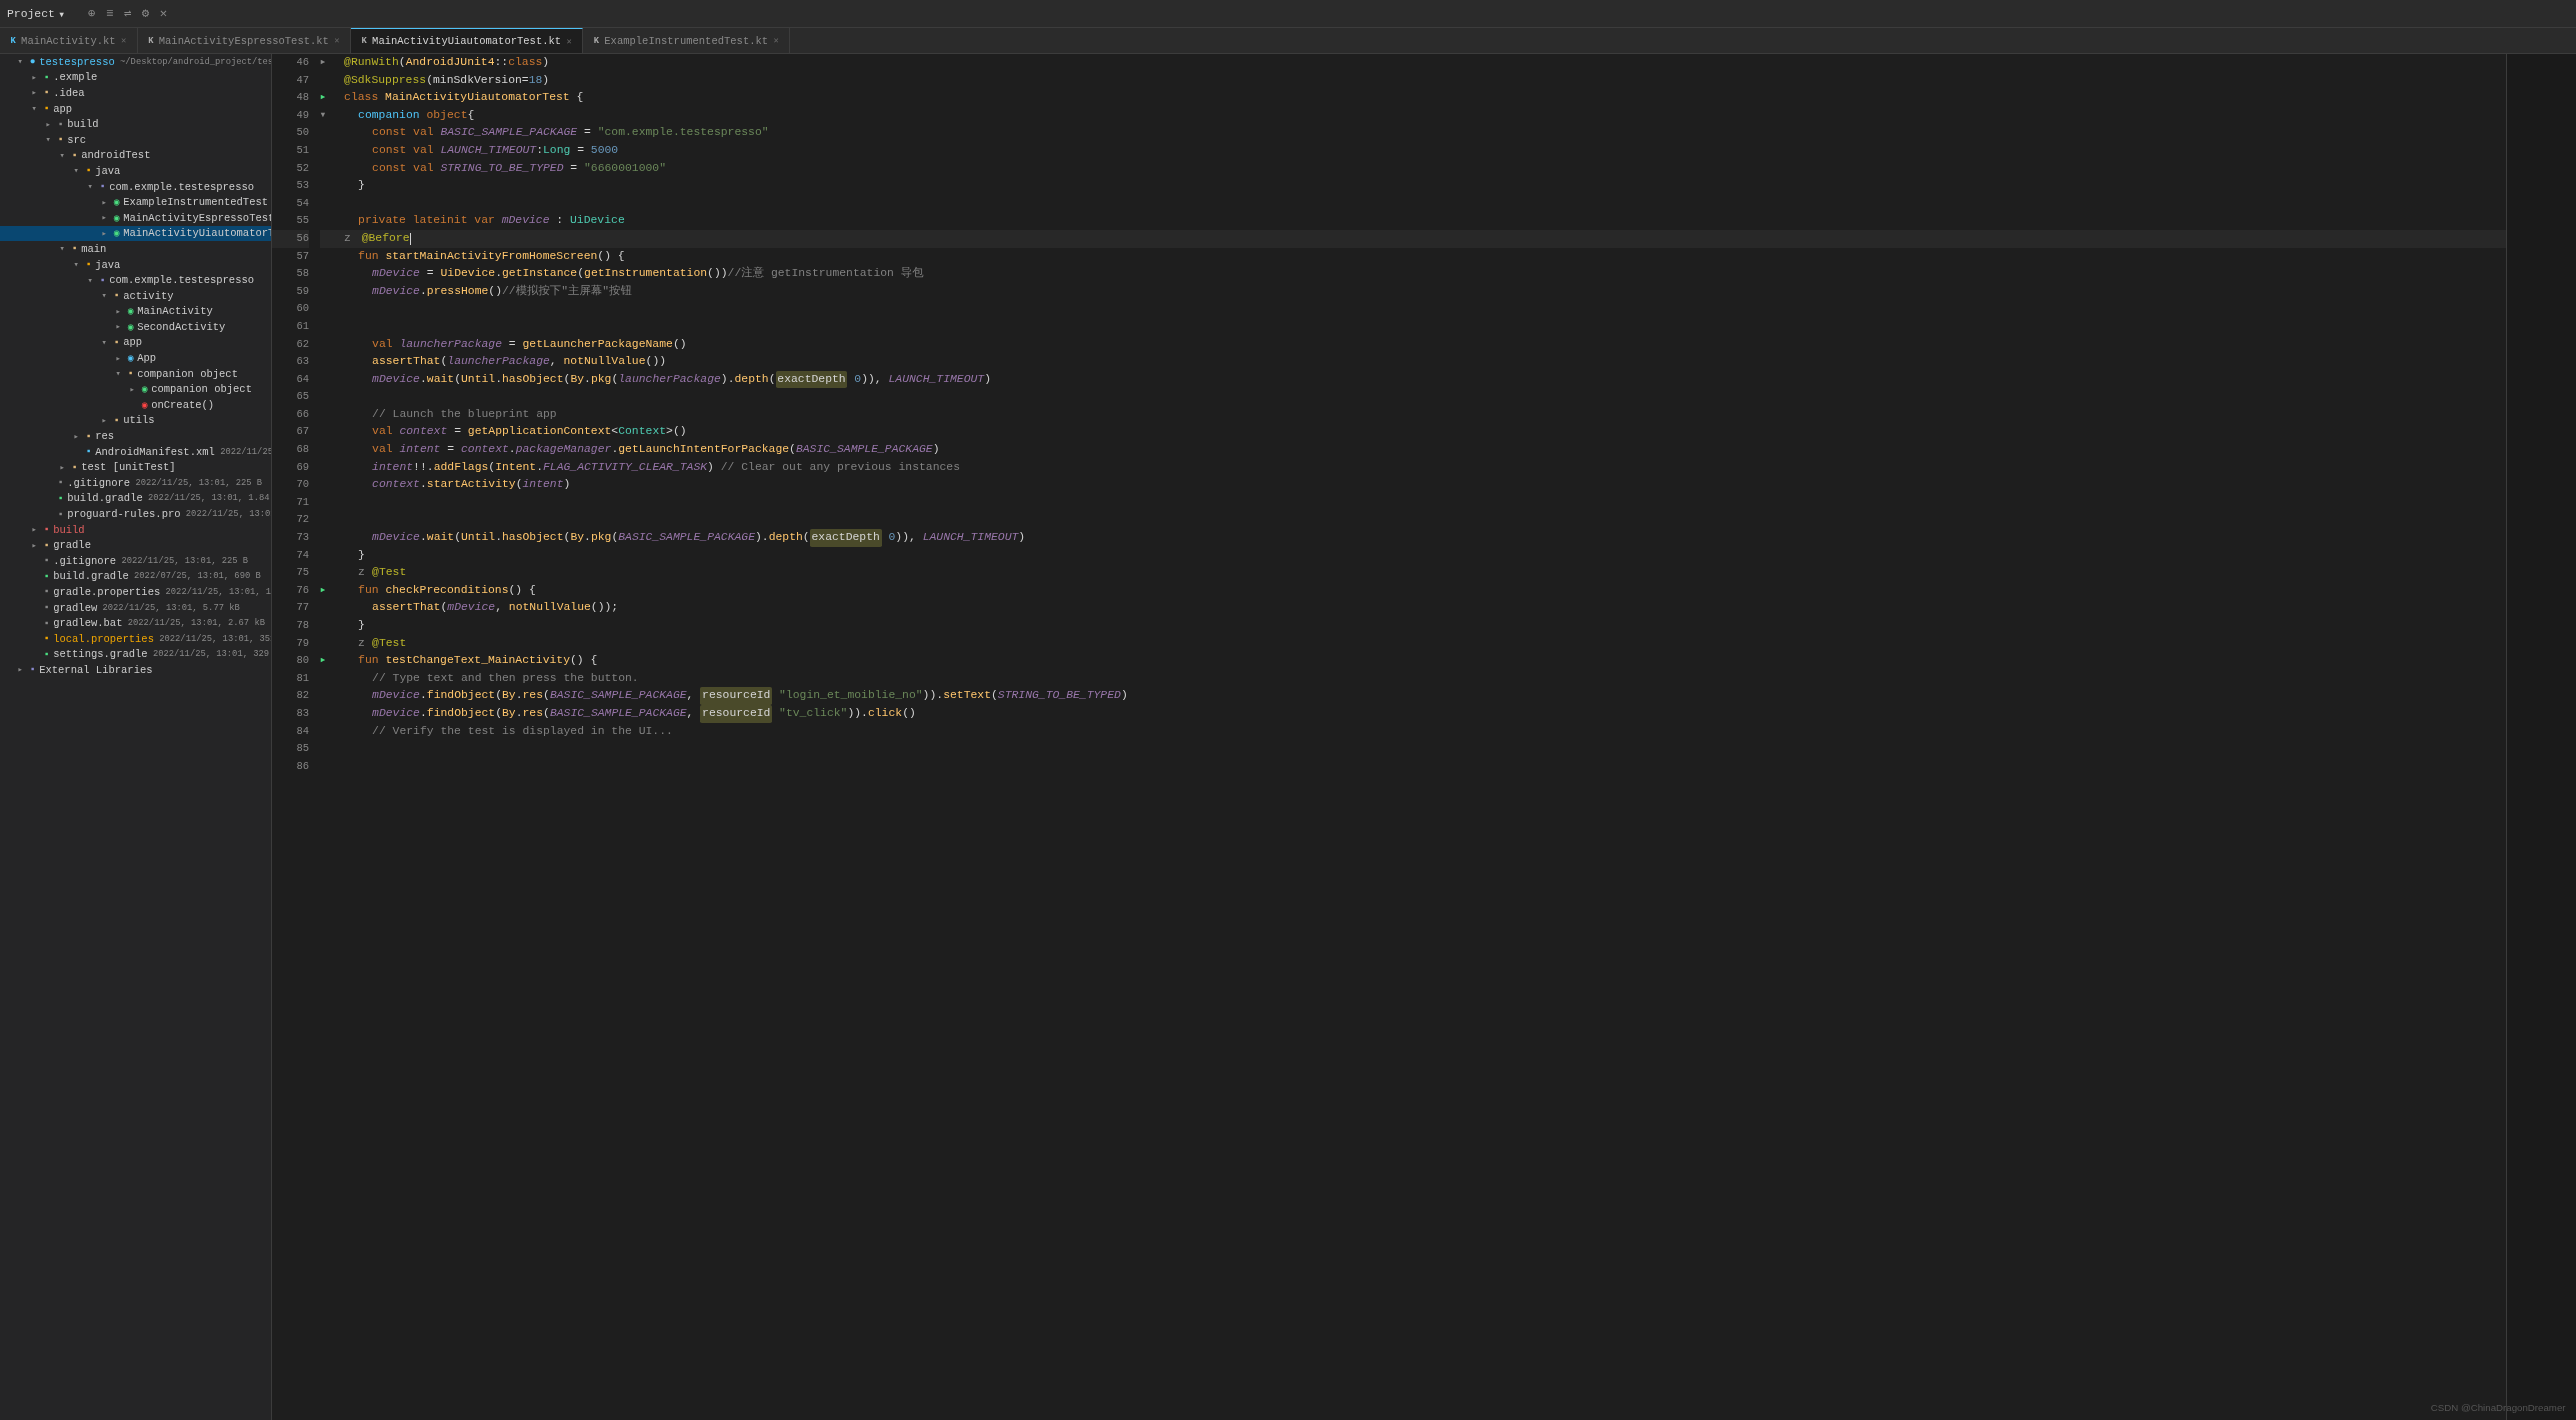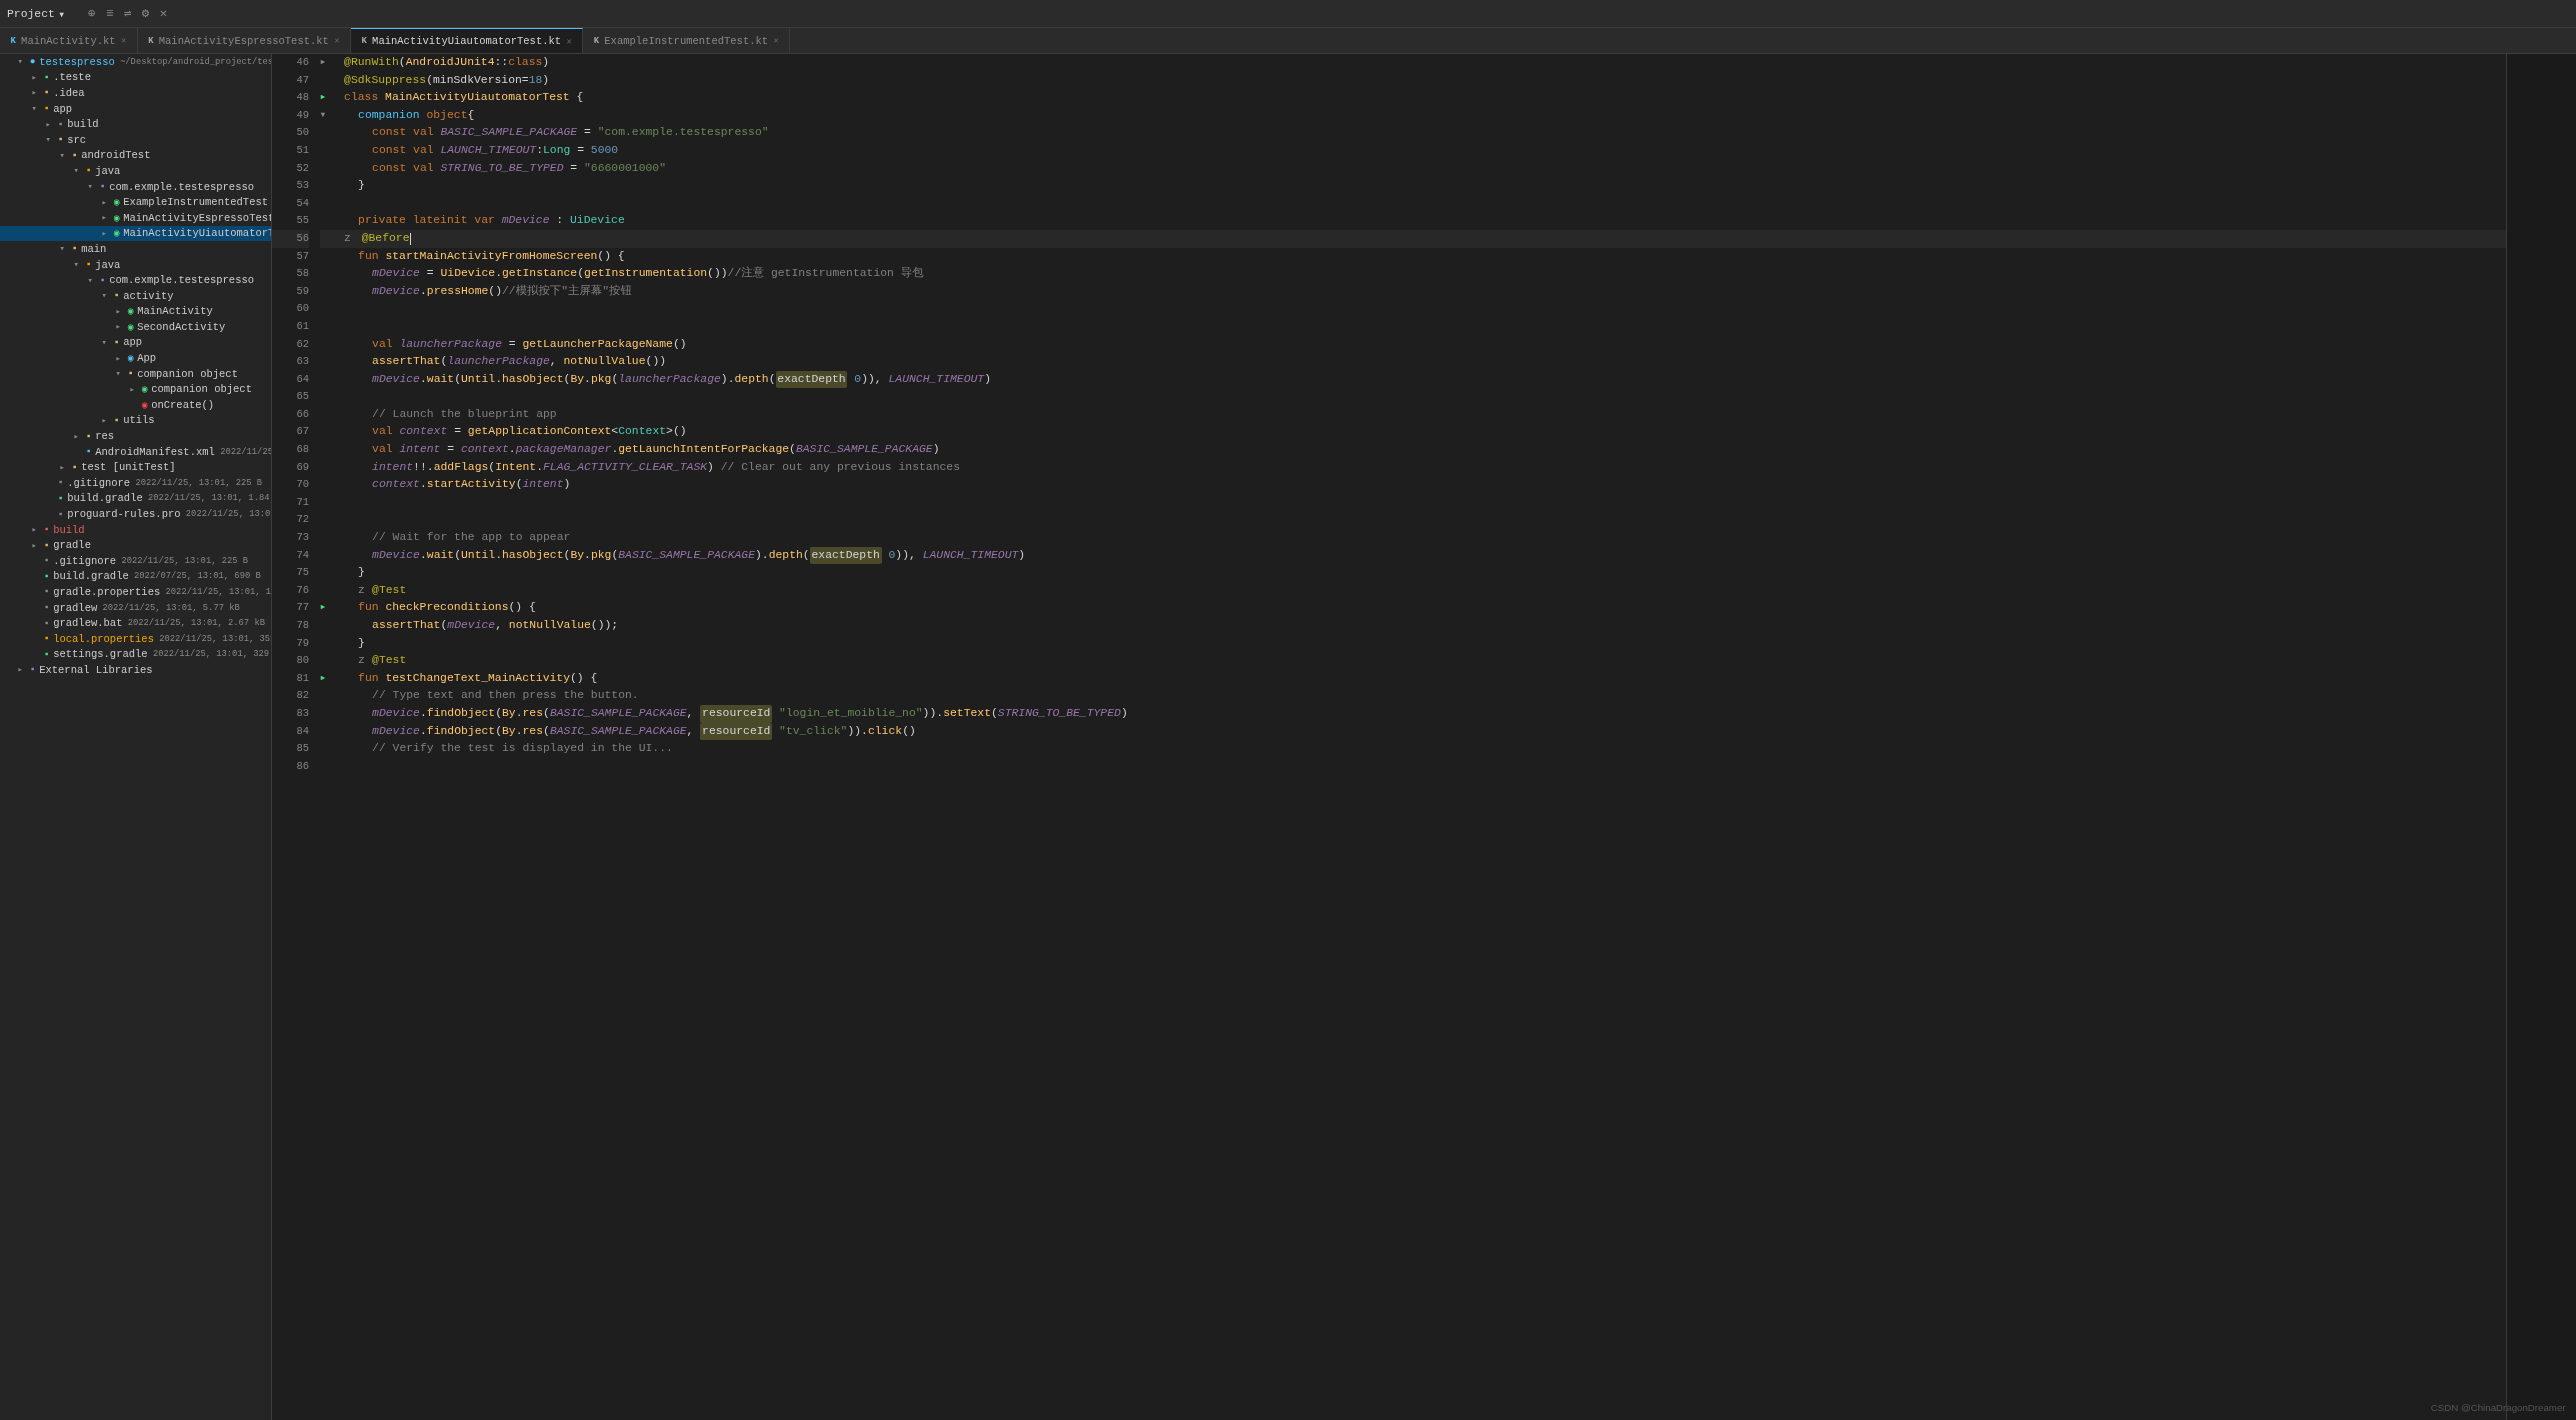--- a/index.html
+++ b/index.html
@@ -269,21 +269,21 @@
       <span class="tree-arrow">▾</span>
       <span class="tree-icon" style="color:#4fc3f7">●</span>
       <span style="color:#4fc3f7">testespresso</span>
       <span class="tree-meta">~/Desktop/android_project/teste</span>
     </div>
     <div class="tree-item">
       <span class="tree-indent"></span>
         <span class="tree-indent"></span>
       <span class="tree-arrow">▸</span>
       <span class="tree-icon icon-gradle">▪</span>
-      <span>.teste</span>
+      <span>.exmple</span>
     </div>
     <div class="tree-item">
       <span class="tree-indent"></span>
         <span class="tree-indent"></span>
       <span class="tree-arrow">▸</span>
       <span class="tree-icon icon-folder">▪</span>
       <span>.idea</span>
     </div>
     <div class="tree-item">
       <span class="tree-indent"></span>
@@ -833,25 +833,20 @@
 
       <div class="code-line">
         <span style="width:24.6px;display:inline-block"></span>
         <span style="display:inline-block;width:28px"></span>
         <span class="var">context</span><span class="punct">.</span><span class="fn">startActivity</span><span class="punct">(</span><span class="var">intent</span><span class="punct">)</span>
       </div>
 
       <div class="code-line"><span style="width:24.6px;display:inline-block"></span></div>
       <div class="code-line"><span style="width:24.6px;display:inline-block"></span></div>
 
-      <div class="code-line">
-        <span style="width:24.6px;display:inline-block"></span>
-        <span style="display:inline-block;width:28px"></span>
-        <span class="cm">// Wait for the app to appear</span>
-      </div>
 
       <div class="code-line">
         <span style="width:24.6px;display:inline-block"></span>
         <span style="display:inline-block;width:28px"></span>
         <span class="var">mDevice</span><span class="punct">.</span><span class="fn">wait</span><span class="punct">(</span><span class="cls">Until</span><span class="punct">.</span><span class="fn">hasObject</span><span class="punct">(</span><span class="cls">By</span><span class="punct">.</span><span class="fn">pkg</span><span class="punct">(</span><span class="var">BASIC_SAMPLE_PACKAGE</span><span class="punct">).</span><span class="fn">depth</span><span class="punct">(</span><span class="highlight-box">exactDepth</span><span class="num"> 0</span><span class="punct">)), </span><span class="var">LAUNCH_TIMEOUT</span><span class="punct">)</span>
       </div>
 
       <div class="code-line">
         <span style="width:24.6px;display:inline-block"></span>
         <span style="display:inline-block;width:14px"></span>

